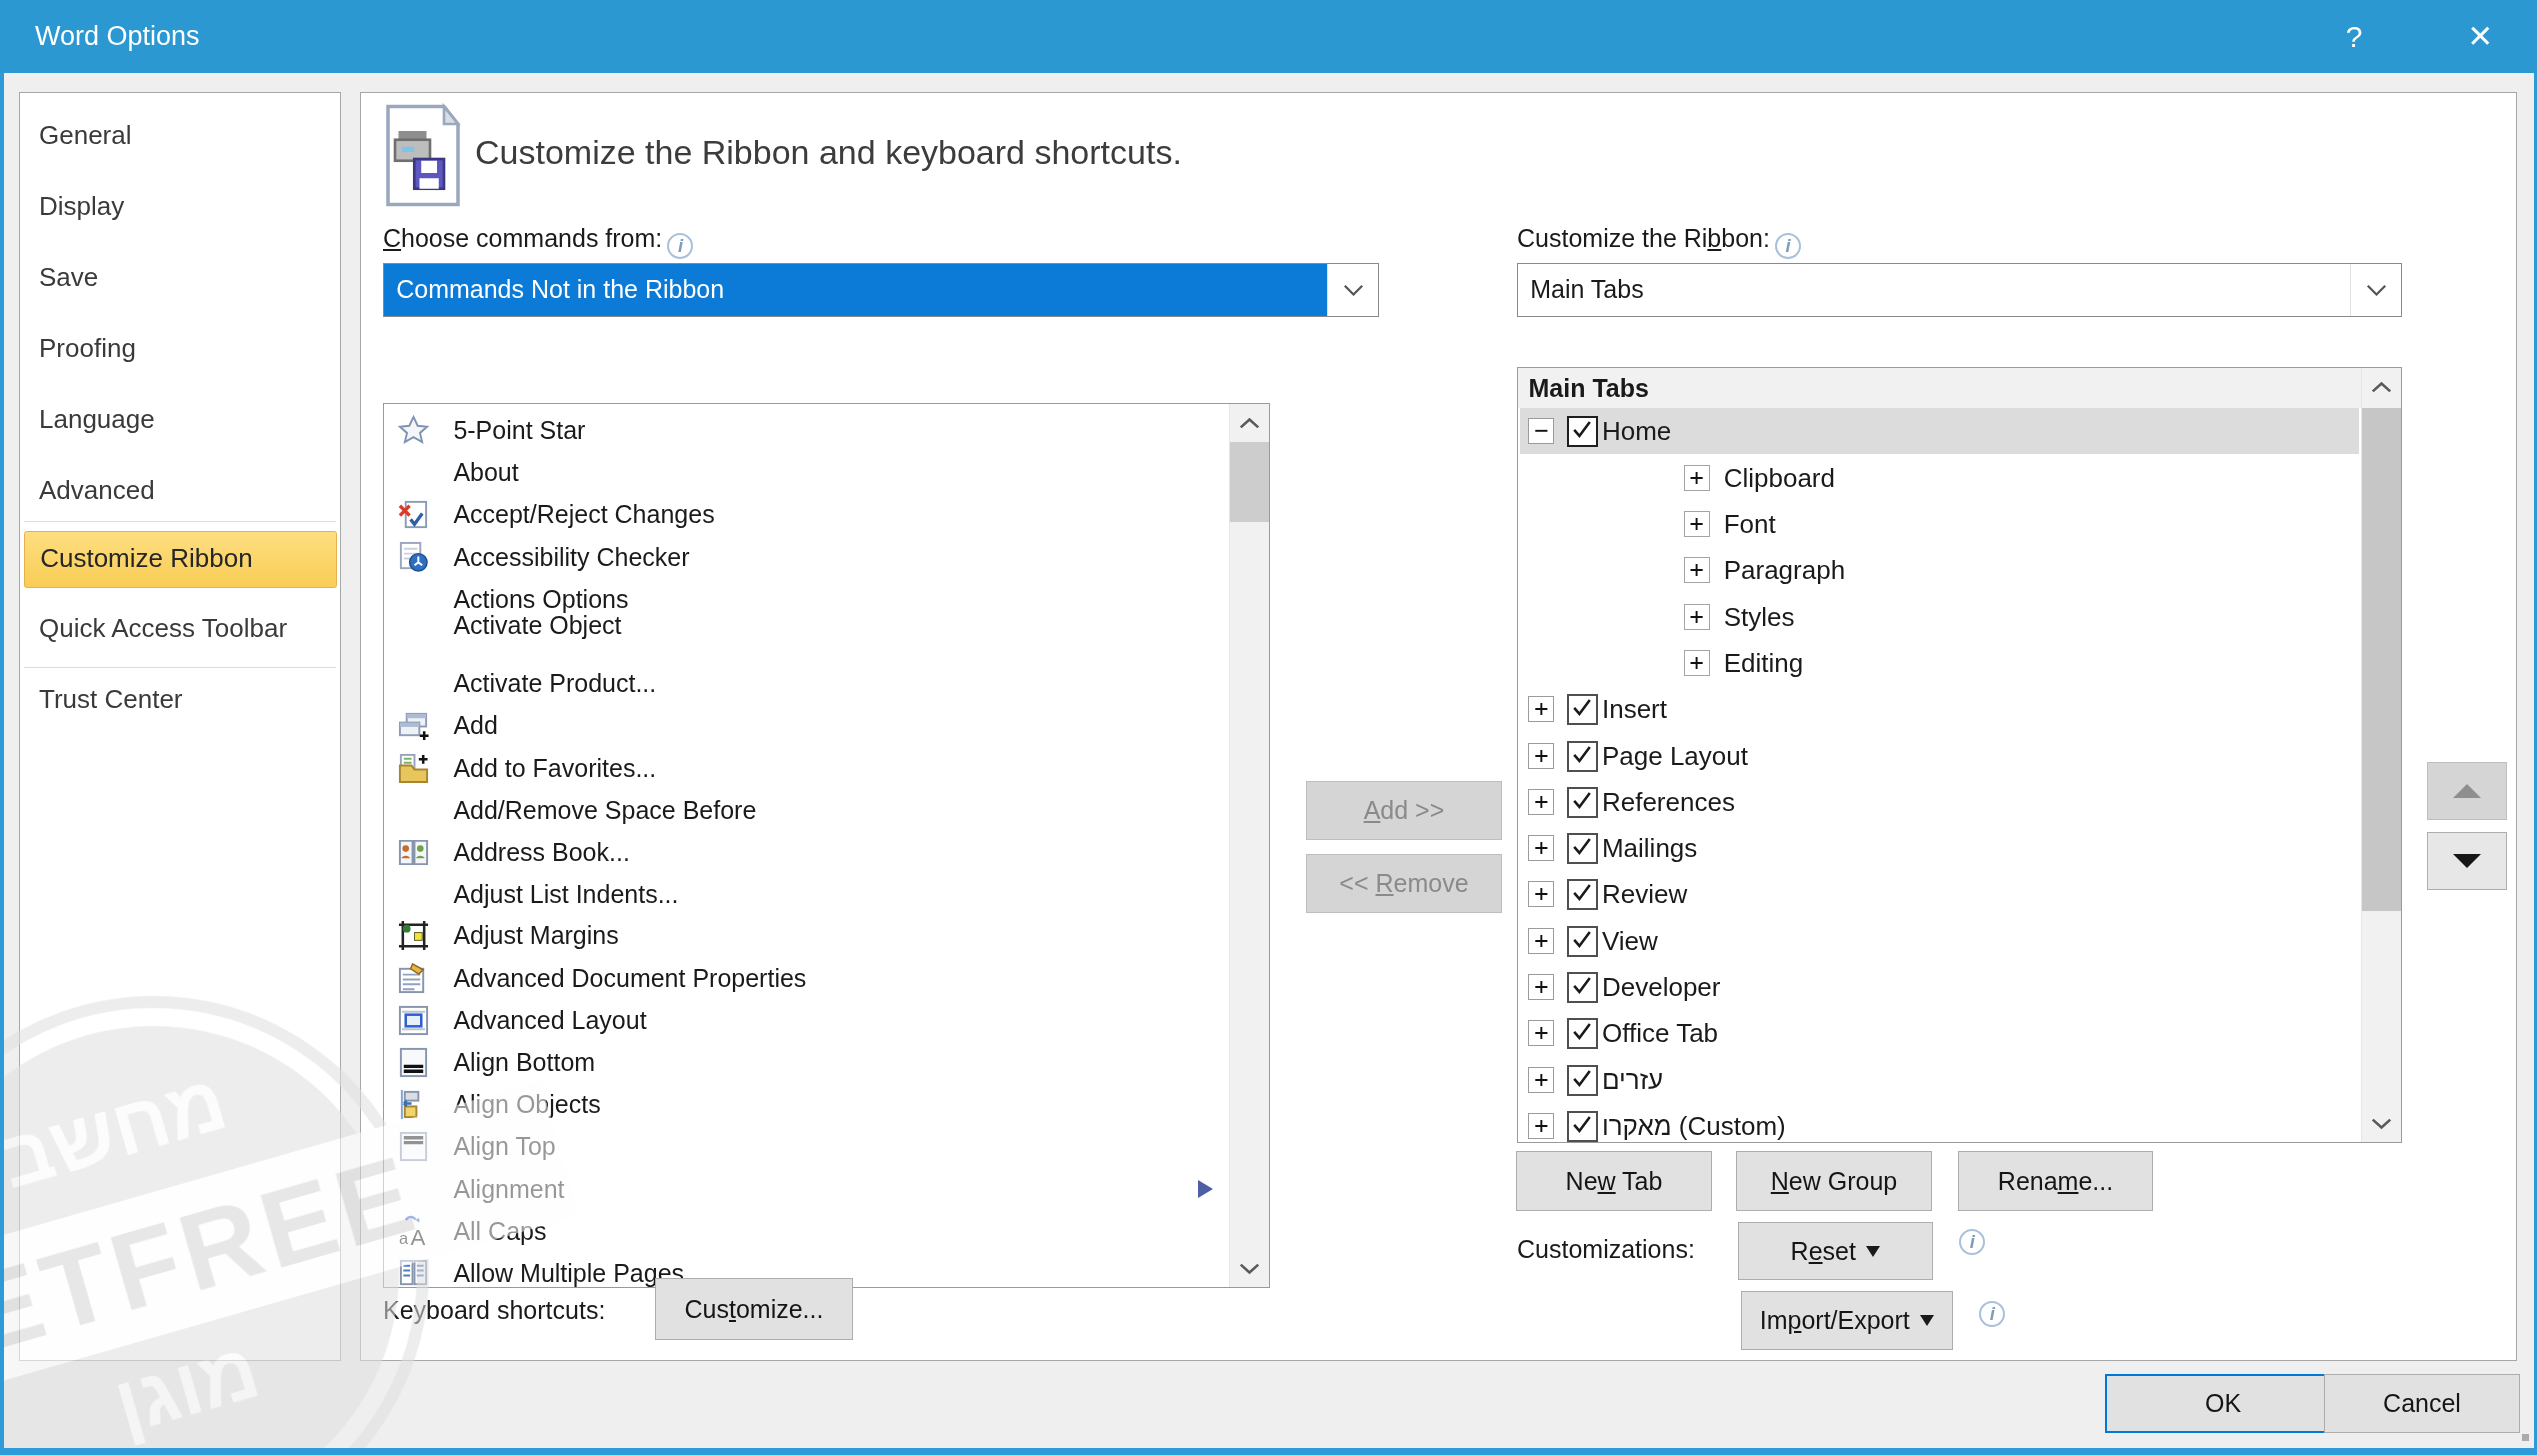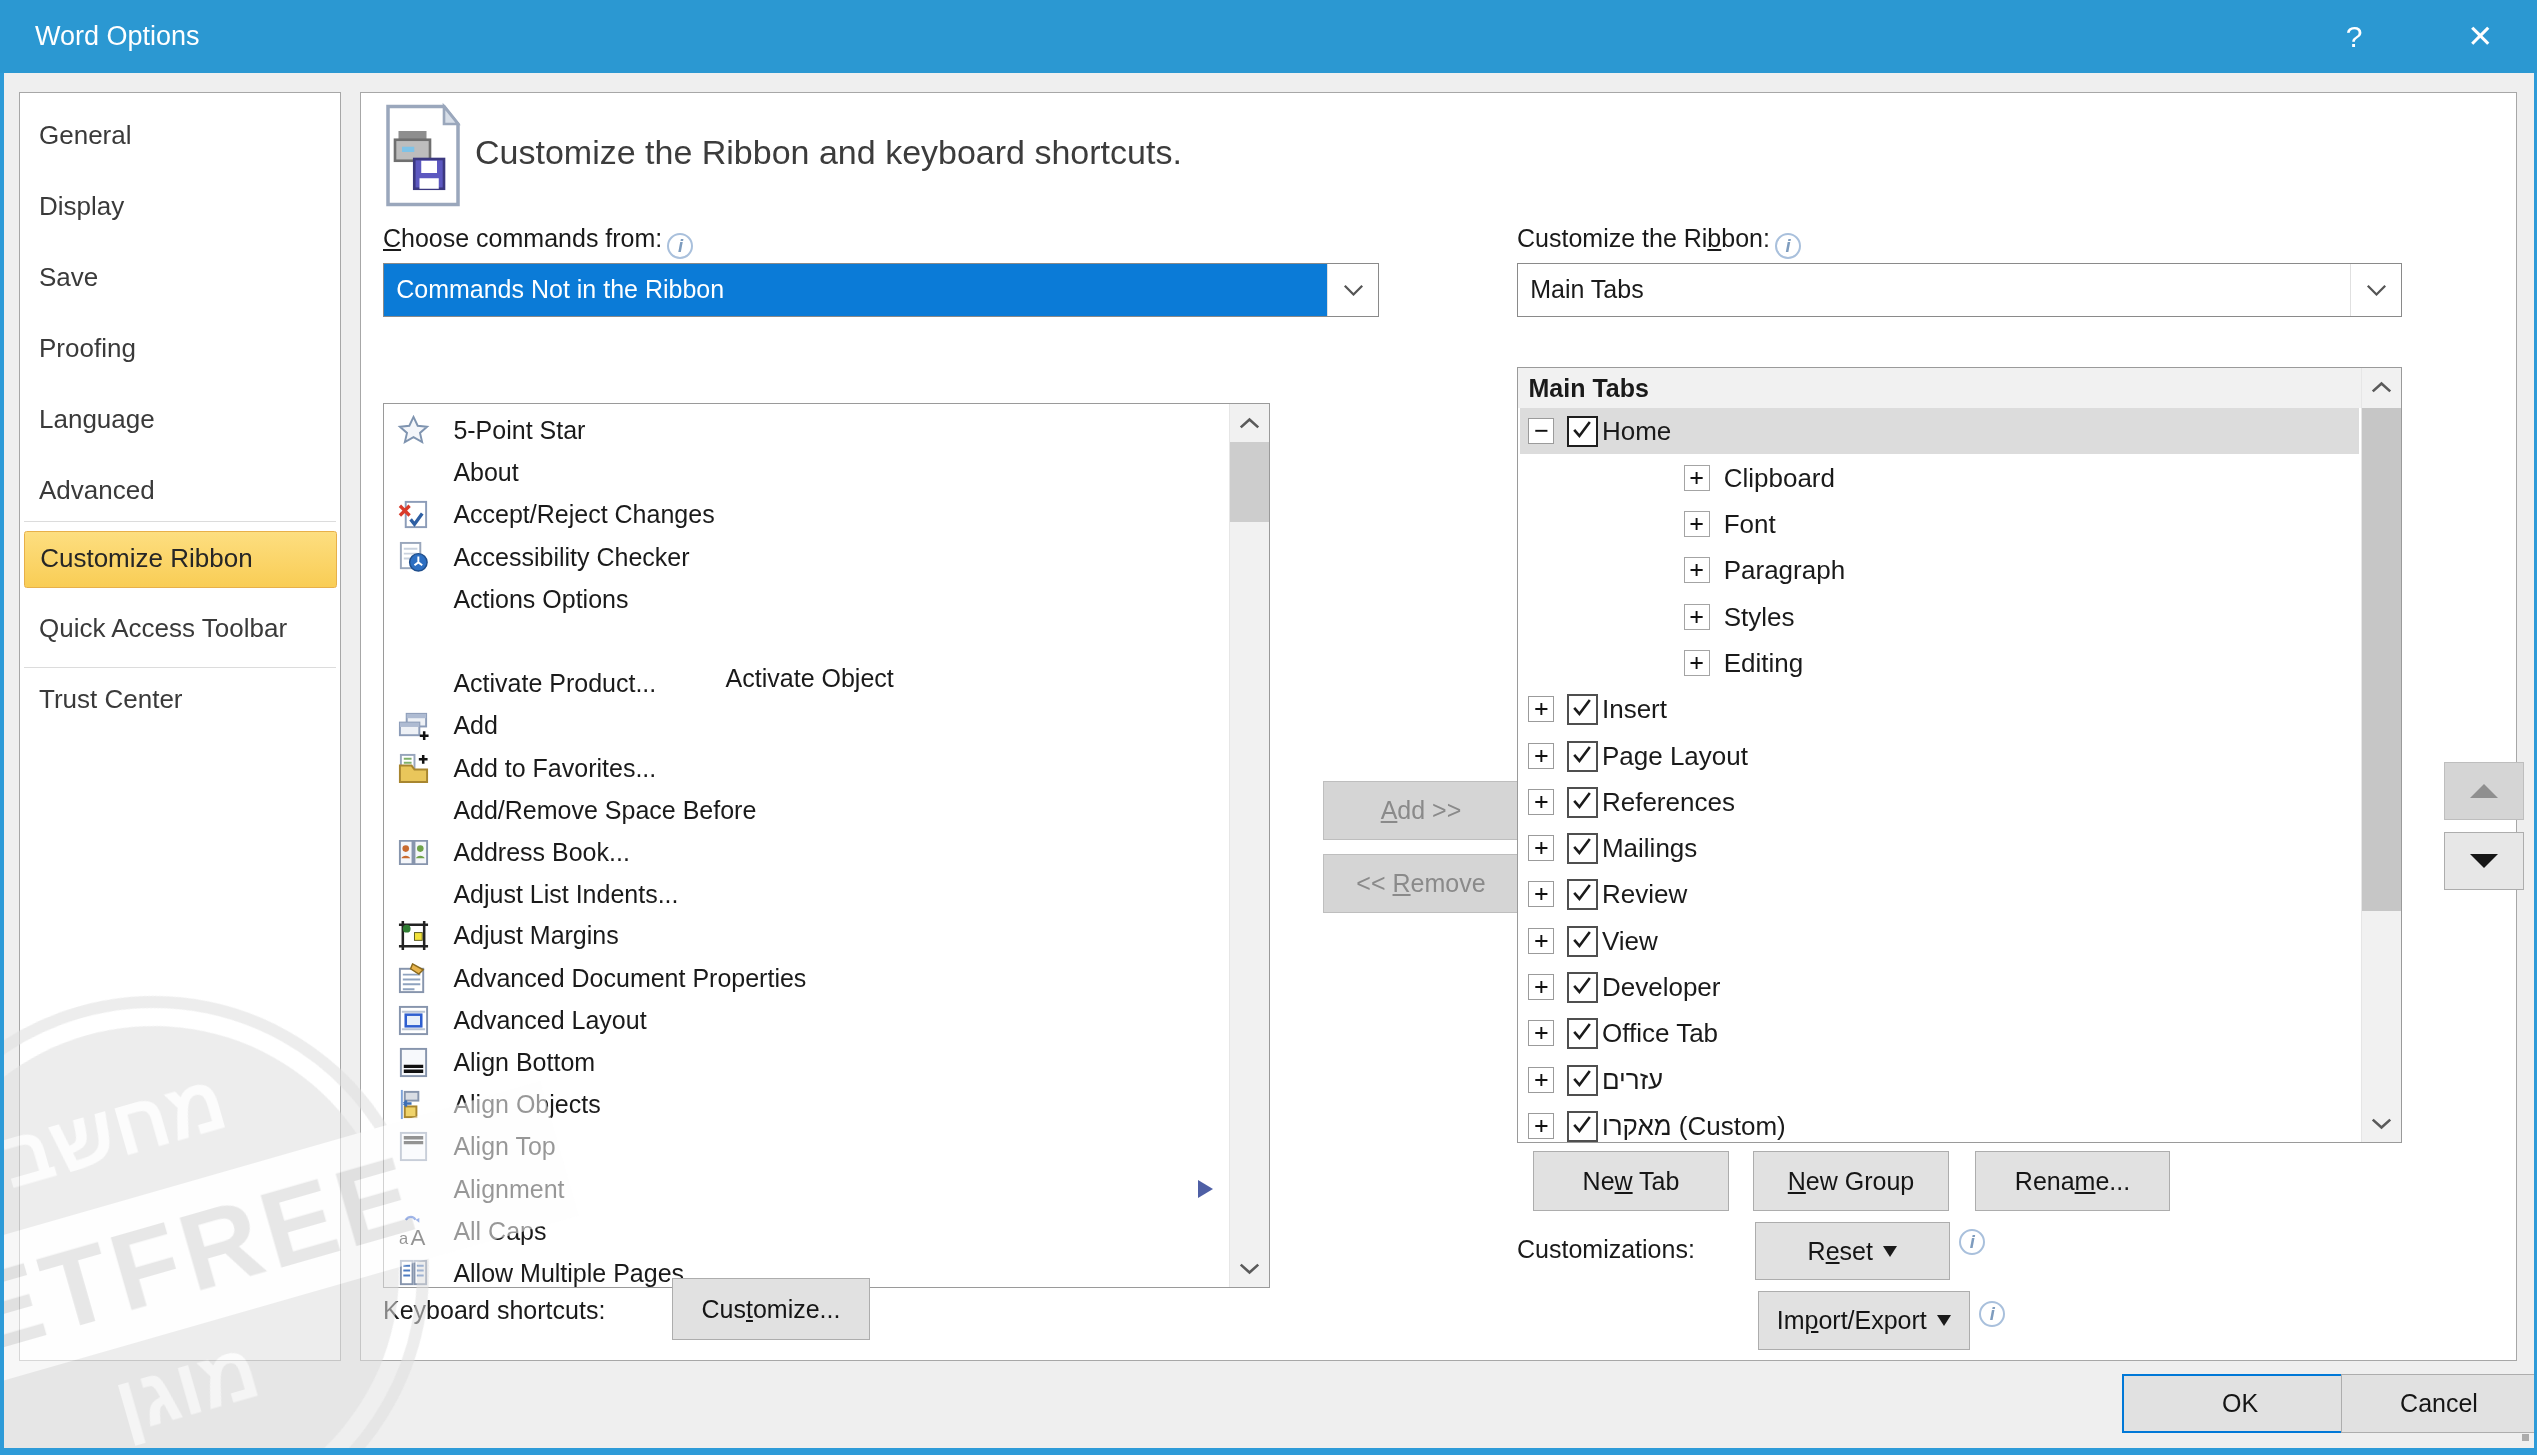--- a/index.html
+++ b/index.html
@@ -60,21 +60,21 @@
   .tree-row { position:absolute; left:1.7px; right:42px; height:46px; display:flex; align-items:center; cursor:pointer; }
   .tree-row.selected { background:#DCDCDC; }
   .xbox { width:26px; height:26px; border:1.7px solid #9B9B9B; background:#fff; margin-left:8.7px; display:flex; align-items:center; justify-content:center; font-size:23.6px; line-height:1; color:#111; font-family:"DejaVu Sans Mono", monospace; flex:0 0 26px; cursor:pointer; }
   .xbox.child { margin-left:164px; border-color:#A4A4A4; }
   .cbox { width:31px; height:31px; border:2.6px solid #4F4F4F; background:#fff; margin-left:12.2px; flex:0 0 31px; position:relative; cursor:pointer; }
   .tree-row.selected .cbox { border-color:#1E1E1E; }
   .tree-lb { font-size:26px; color:#1A1A1A; margin-left:4.4px; white-space:nowrap; }
   .tree-row .child-lb { margin-left:14px; }
 
   
-  .btn { position:absolute; background:#E1E1E1; border:1.7px solid #ADADAD; font-size:25px; color:#151515; display:flex; align-items:center; justify-content:center; cursor:pointer; white-space:nowrap;margin-left:17px; }
+  .btn { position:absolute; background:#E1E1E1; border:1.7px solid #ADADAD; font-size:25px; color:#151515; display:flex; align-items:center; justify-content:center; cursor:pointer; white-space:nowrap; }
   .btn.disabled { background:#D5D5D5; border-color:#BEBEBE; color:#8A8A8A; cursor:default; }
   .btn.primary { border:2.6px solid #0078D7; }
   .dd-tri { width:0; height:0; border-top:11.4px solid #1A1A1A; border-left:7.9px solid transparent; border-right:7.9px solid transparent; margin-left:10.5px; }
   .mv-tri-up { width:0; height:0; border-bottom:14px solid #8F8F8F; border-left:14px solid transparent; border-right:14px solid transparent; }
   .mv-tri-down { width:0; height:0; border-top:14px solid #161616; border-left:14px solid transparent; border-right:14px solid transparent; }
   .btn-up { left:2066px; top:669px; width:80px; height:58px; }
   .btn-down { left:2066px; top:739px; width:80px; height:58px; background:#E7E7E7; }
 
   u { text-decoration:underline; }
 
@@ -180,21 +180,21 @@
                 <circle cx="22" cy="22" r="9" fill="#2D6FC2" stroke="#1F4E8C" stroke-width="1.5"></circle>
                 <path d="M22 16v6m0 0l4 3m-4-3l-4 3" stroke="#fff" stroke-width="2"></path>
               </svg>
             </span>
             <span class="cmd-lb">Accessibility Checker</span>
           </div>
           <div class="cmd-row" style="top: 174px;">
             <span class="cmd-ic"></span>
             <span class="cmd-lb">Actions Options</span>
           </div>
-          <div class="cmd-row" style="top: 222px; flex-direction: column;">
+          <div class="cmd-row" style="top: 200px;">
             <span class="cmd-ic"></span>
             <span class="cmd-lb">Activate Object</span>
           </div>
           <div class="cmd-row" style="top: 258px;">
             <span class="cmd-ic"></span>
             <span class="cmd-lb">Activate Product...</span>
           </div>
           <div class="cmd-row" style="top: 300px;">
             <span class="cmd-ic">
               <svg viewBox="0 0 34 34" width="33" height="33">

